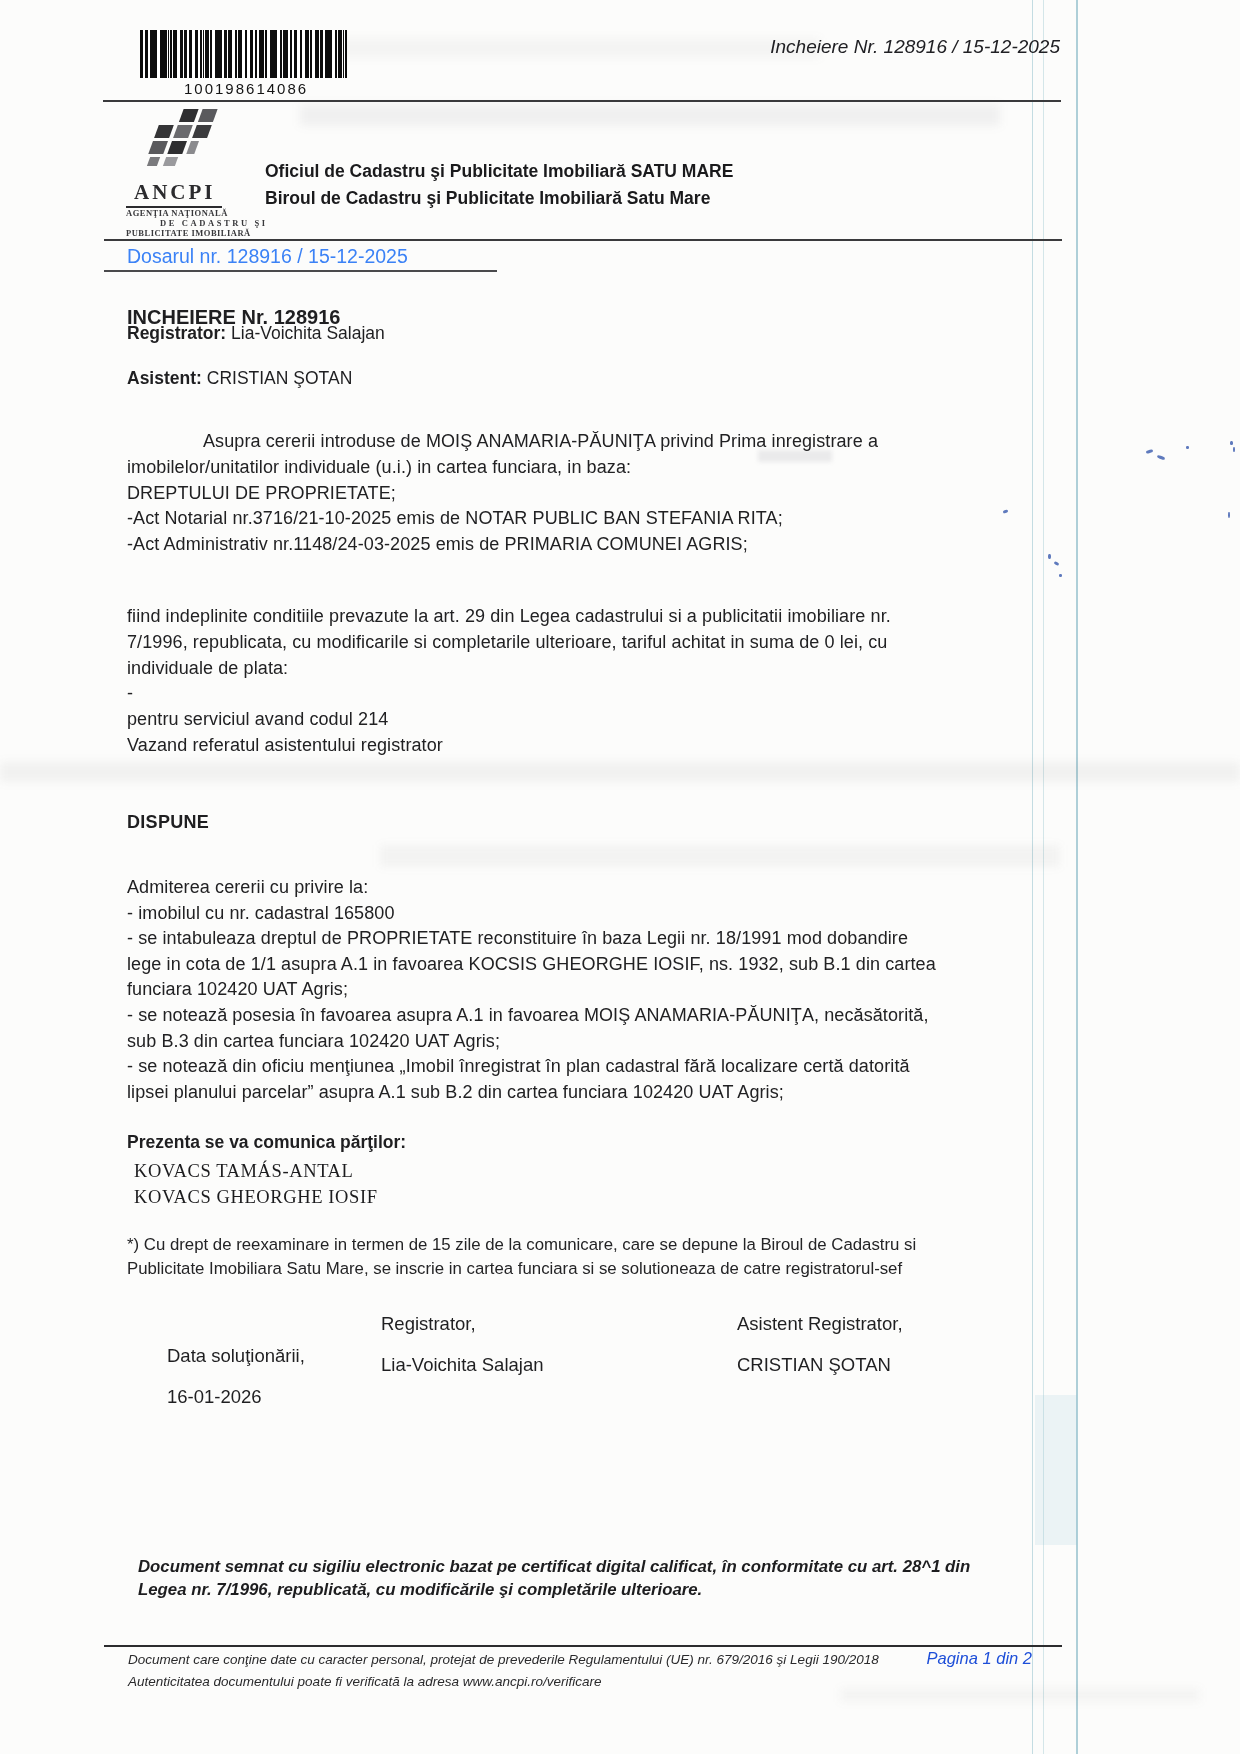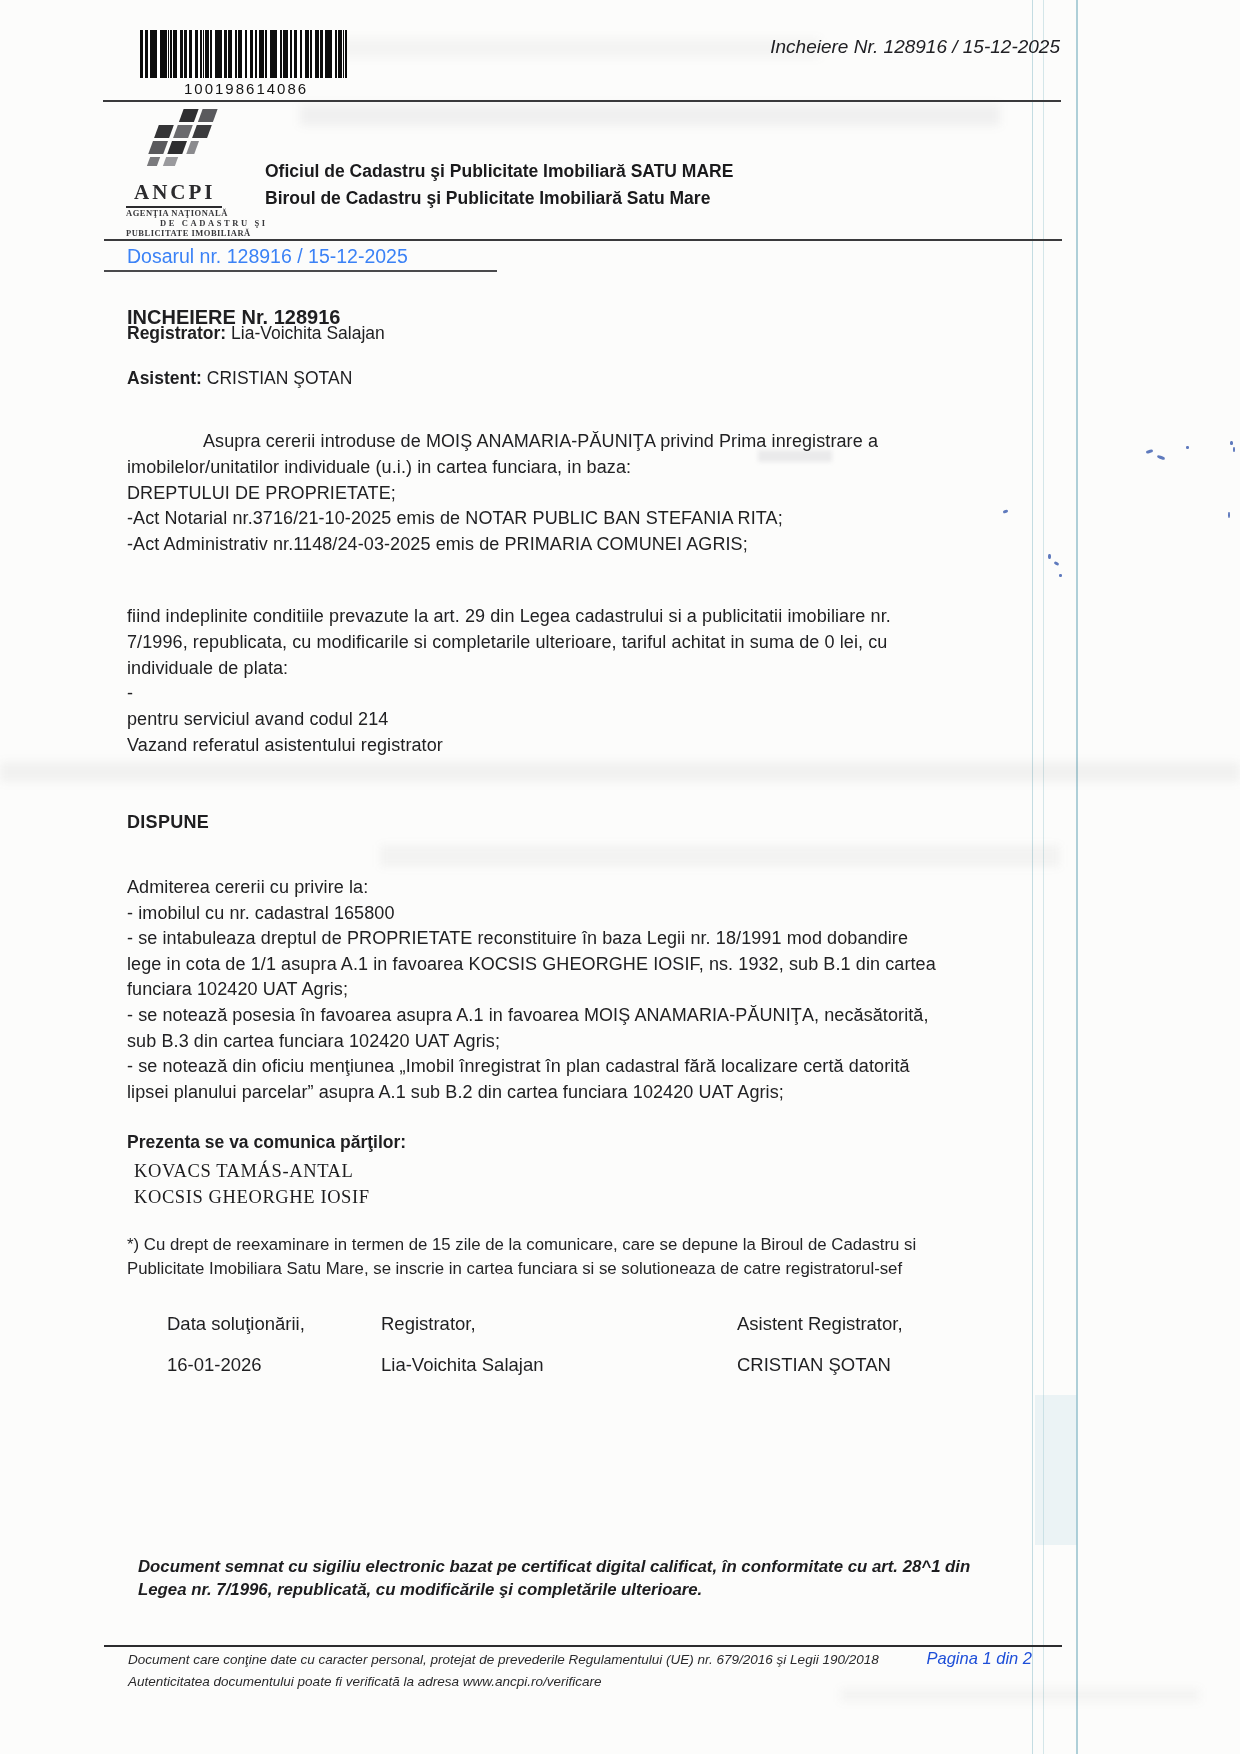--- a/index.html
+++ b/index.html
@@ -79,21 +79,21 @@
 
   .communicate-h{top:1132px;left:127px;font-size:17.5px;font-weight:bold;}
   .parties{top:1158px;left:134px;}
   .party-line{font-family:"Liberation Serif",serif;font-size:18.5px;letter-spacing:.6px;
     line-height:26px;height:26px;white-space:nowrap;color:#1c1c1e;}
 
   .note{top:1233px;left:127px;font-size:16.8px;color:#242426;}
   .note .line{white-space:nowrap;line-height:23.5px;height:23.5px;}
 
   .sigcol{top:1313px;font-size:18.5px;color:#1f1f21;}
-  .sig1{left:167px;}
+  .sig1{left:167px;margin-top:32px;}
   .sig2{left:381px;}
   .sig3{left:737px;}
   .sigcol .sig-value{margin-top:19px;}
 
   .legal{top:1556px;left:128px;font-weight:bold;font-style:italic;font-size:16.8px;color:#1d1d1f;margin-left:10px;}
   .legal .line{white-space:nowrap;line-height:22.5px;height:22.5px;}
 
   .footer-privacy{top:1652px;left:128px;font-style:italic;font-size:13.5px;color:#2a2a2c;}
   .footer-page{top:1649px;left:0;width:1032px;text-align:right;font-style:italic;font-size:16.5px;color:#1d4ed8;}
   .footer-verify{top:1674px;left:128px;font-style:italic;font-size:13.5px;color:#2a2a2c;}
@@ -204,21 +204,21 @@
       <div class="line line-4">funciara 102420 UAT Agris;</div>
       <div class="line line-5">- se notează posesia în favoarea asupra A.1 in favoarea MOIŞ ANAMARIA-PĂUNIŢA, necăsătorită,</div>
       <div class="line line-6">sub B.3 din cartea funciara 102420 UAT Agris;</div>
       <div class="line line-7">- se notează din oficiu menţiunea „Imobil înregistrat în plan cadastral fără localizare certă datorită</div>
       <div class="line line-8">lipsei planului parcelar” asupra A.1 sub B.2 din cartea funciara 102420 UAT Agris;</div>
     </div>
 
   <div class="abs communicate-h nowrap">Prezenta se va comunica părţilor:</div>
   <div class="abs parties">
       <div class="party-line party-line-0">KOVACS TAMÁS-ANTAL</div>
-      <div class="party-line party-line-1">KOCSIS GHEORGHE IOSIF</div>
+      <div class="party-line party-line-1">KOVACS GHEORGHE IOSIF</div>
     </div>
 
   <div class="abs note">
       <div class="line line-0">*) Cu drept de reexaminare in termen de 15 zile de la comunicare, care se depune la Biroul de Cadastru si</div>
       <div class="line line-1">Publicitate Imobiliara Satu Mare, se inscrie in cartea funciara si se solutioneaza de catre registratorul-sef</div>
     </div>
 
   <div class="abs sigcol sig1">
     <div class="sig-label nowrap">Data soluţionării,</div>
     <div class="sig-value nowrap">16-01-2026</div>

